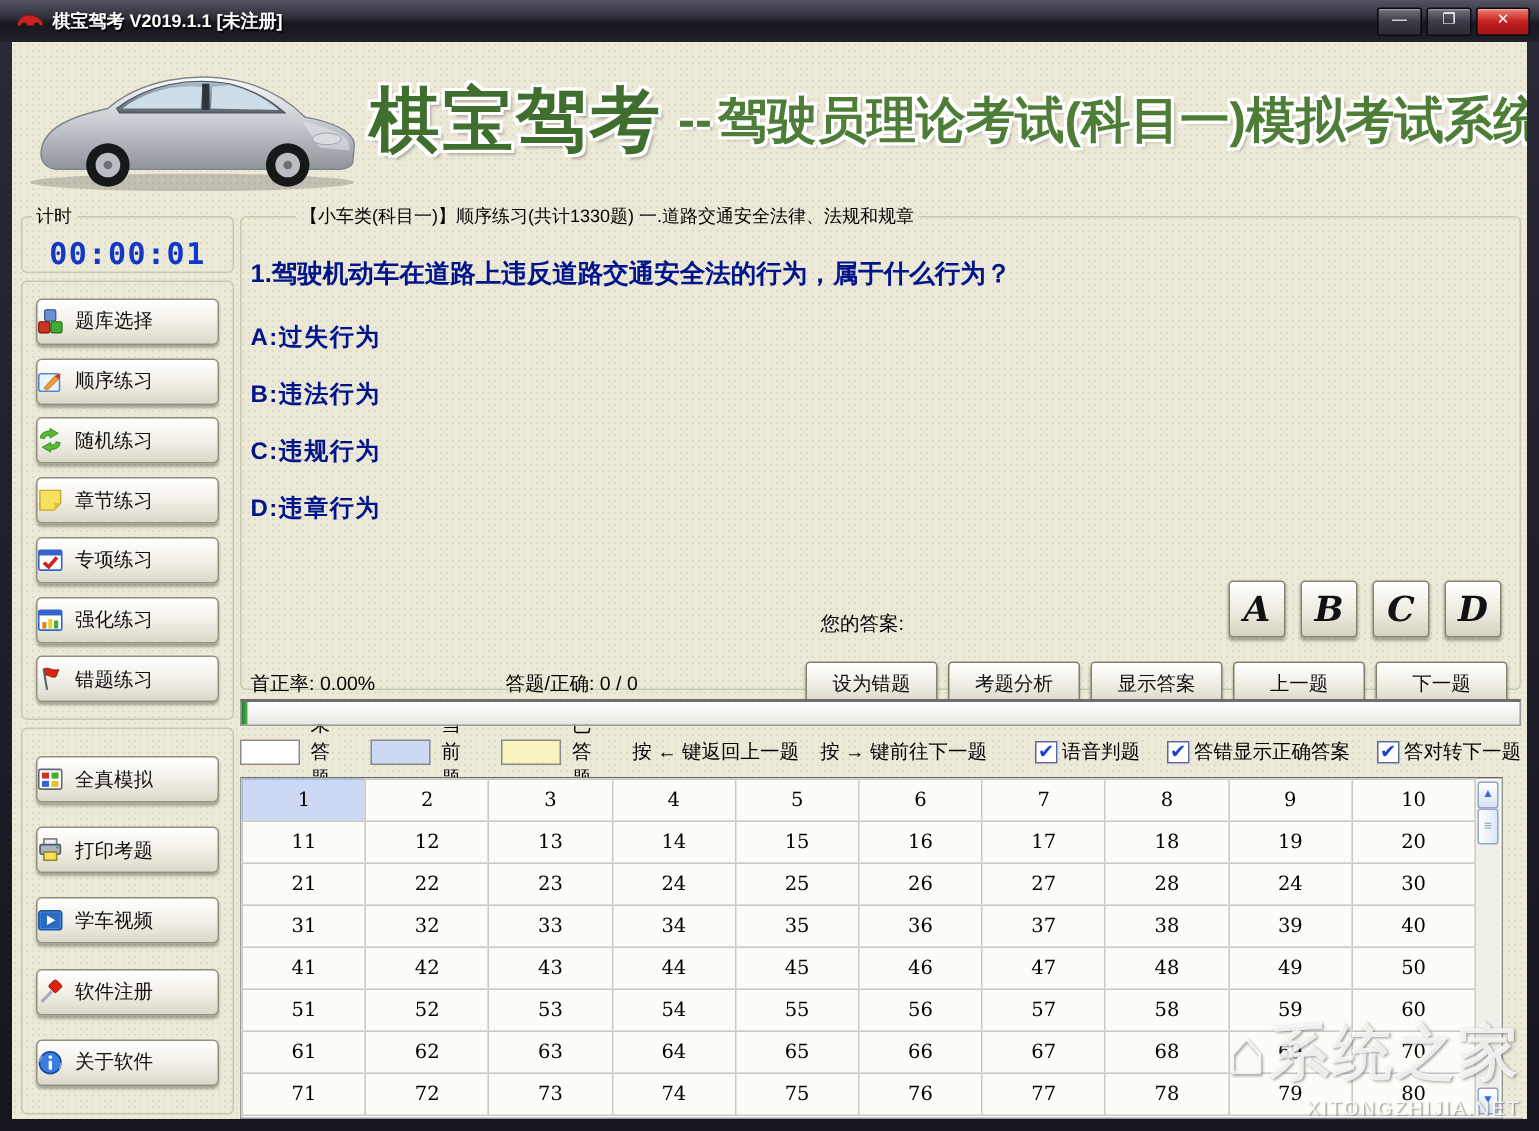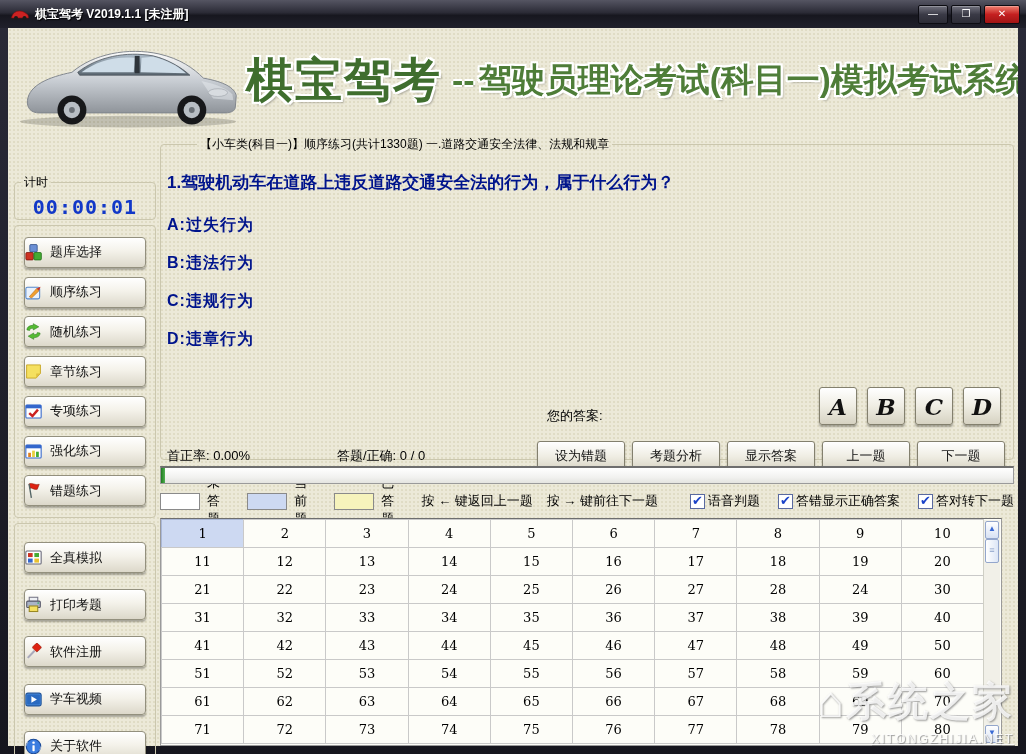--- a/index.html
+++ b/index.html
@@ -33,21 +33,21 @@
     text-shadow:-2px 0 #fff,2px 0 #fff,0 -2px #fff,0 2px #fff,2px 2px 2px rgba(0,0,0,.2);}
   .bt-rest{font-size:33px;font-weight:bold;color:#4e7d38;letter-spacing:0px;
     text-shadow:-2px 0 #fff,2px 0 #fff,0 -2px #fff,0 2px #fff,-2px -2px #fff,2px 2px #fff,-2px 2px #fff,2px -2px #fff,3px 3px 2px rgba(0,0,0,.2);}
 
   
   fieldset{border:1px solid #cbc7ae;border-radius:4px;margin:0;padding:2px;background:transparent;}
   legend{font-size:12px;color:#000;padding:0 3px;margin-left:4px;}
 
   
   .sidebar{position:absolute;left:6px;top:108px;width:142px;}
-  .timer-fs{height:40px;margin-top:38px;}
+  .timer-fs{height:40px;}
   .timer-value{text-align:center;font-family:"DejaVu Sans Mono","Liberation Mono",monospace;
     font-size:20px;font-weight:bold;color:#1238c8;margin-top:2px;letter-spacing:1px;}
   .group-fs{margin-top:5px;display:flex;flex-direction:column;align-items:center;justify-content:space-evenly;box-sizing:border-box;}
   .group1{height:293px;}
   .group2{height:258px;}
   .sbtn{width:122px;height:31px;border:1px solid #93907e;border-radius:4px;cursor:pointer;
     background:linear-gradient(#ffffff,#f4f2ea 45%,#dcd8ca);
     box-shadow:0 2px 2px rgba(0,0,0,.3),inset 0 1px 0 #fff;
     display:flex;align-items:center;padding-left:0;box-sizing:border-box;gap:8px;font-size:13px;color:#111;}
   .sbtn .icon{width:17px;height:17px;flex:none;display:inline-block;}
@@ -266,35 +266,35 @@
                 <rect x="1.6" y="4.8" width="12.8" height="6" rx="1" fill="#aab4c8" stroke="#556"></rect>
                 <circle cx="12.4" cy="6.6" r=".8" fill="#3a6"></circle>
                 <rect x="4" y="9.4" width="8" height="5.2" fill="#f5e060" stroke="#998822"></rect>
               </svg>
             </span>
             <span>打印考题</span>
           </div>
           <div class="sbtn">
             <span class="icon">
               <svg viewBox="0 0 16 16">
-                <path d="M2.6 14 L9 7.4" stroke="#aab" stroke-width="2"></path>
-                <rect x="8" y="1" width="6.4" height="6.4" rx="1.2" transform="rotate(45 11.2 4.2)" fill="#dd2211" stroke="#8a1100" stroke-width=".5"></rect>
-              </svg>
-            </span>
-            <span>软件注册</span>
-          </div>
-          <div class="sbtn">
-            <span class="icon">
-              <svg viewBox="0 0 16 16">
                 <rect x="0.8" y="2" width="14.4" height="12" rx="2" fill="#4488dd" stroke="#225599"></rect>
                 <rect x="2" y="3.2" width="12" height="9.6" rx="1" fill="#2a6ac0"></rect>
                 <path d="M6 5 L11.2 8 L6 11 Z" fill="#fff"></path>
               </svg>
             </span>
             <span>学车视频</span>
+          </div>
+          <div class="sbtn">
+            <span class="icon">
+              <svg viewBox="0 0 16 16">
+                <path d="M2.6 14 L9 7.4" stroke="#aab" stroke-width="2"></path>
+                <rect x="8" y="1" width="6.4" height="6.4" rx="1.2" transform="rotate(45 11.2 4.2)" fill="#dd2211" stroke="#8a1100" stroke-width=".5"></rect>
+              </svg>
+            </span>
+            <span>软件注册</span>
           </div>
           <div class="sbtn">
             <span class="icon">
               <svg viewBox="0 0 16 16">
                 <circle cx="8" cy="8" r="6.8" fill="#3b7de0" stroke="#1a4a99"></circle>
                 <circle cx="8" cy="8" r="6.8" fill="none" stroke="rgba(255,255,255,.5)" stroke-width="1" stroke-dasharray="4 18"></circle>
                 <rect x="7" y="6.8" width="2.1" height="5.6" rx=".6" fill="#fff"></rect>
                 <rect x="7" y="3.4" width="2.1" height="2.1" rx=".6" fill="#fff"></rect>
               </svg>
             </span>

